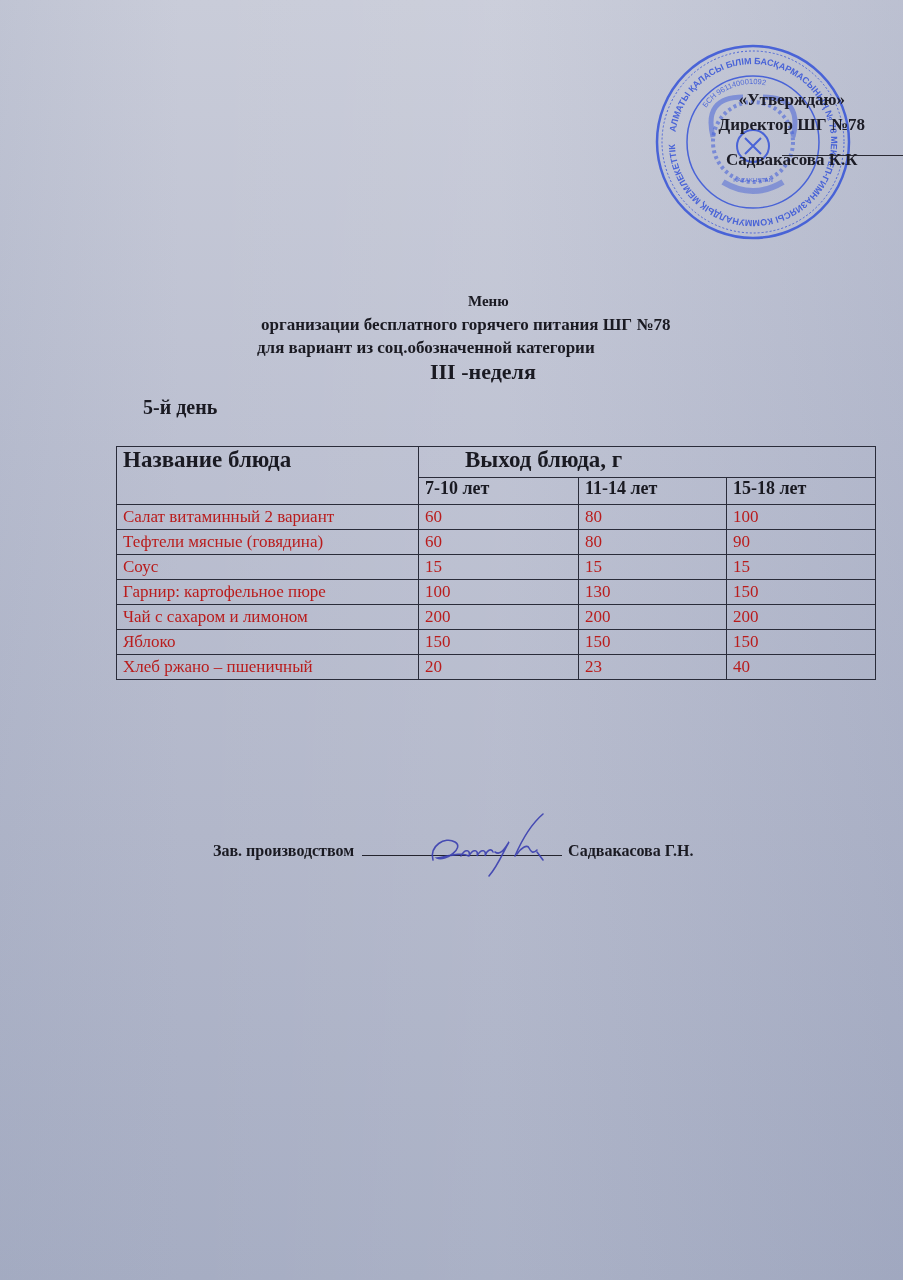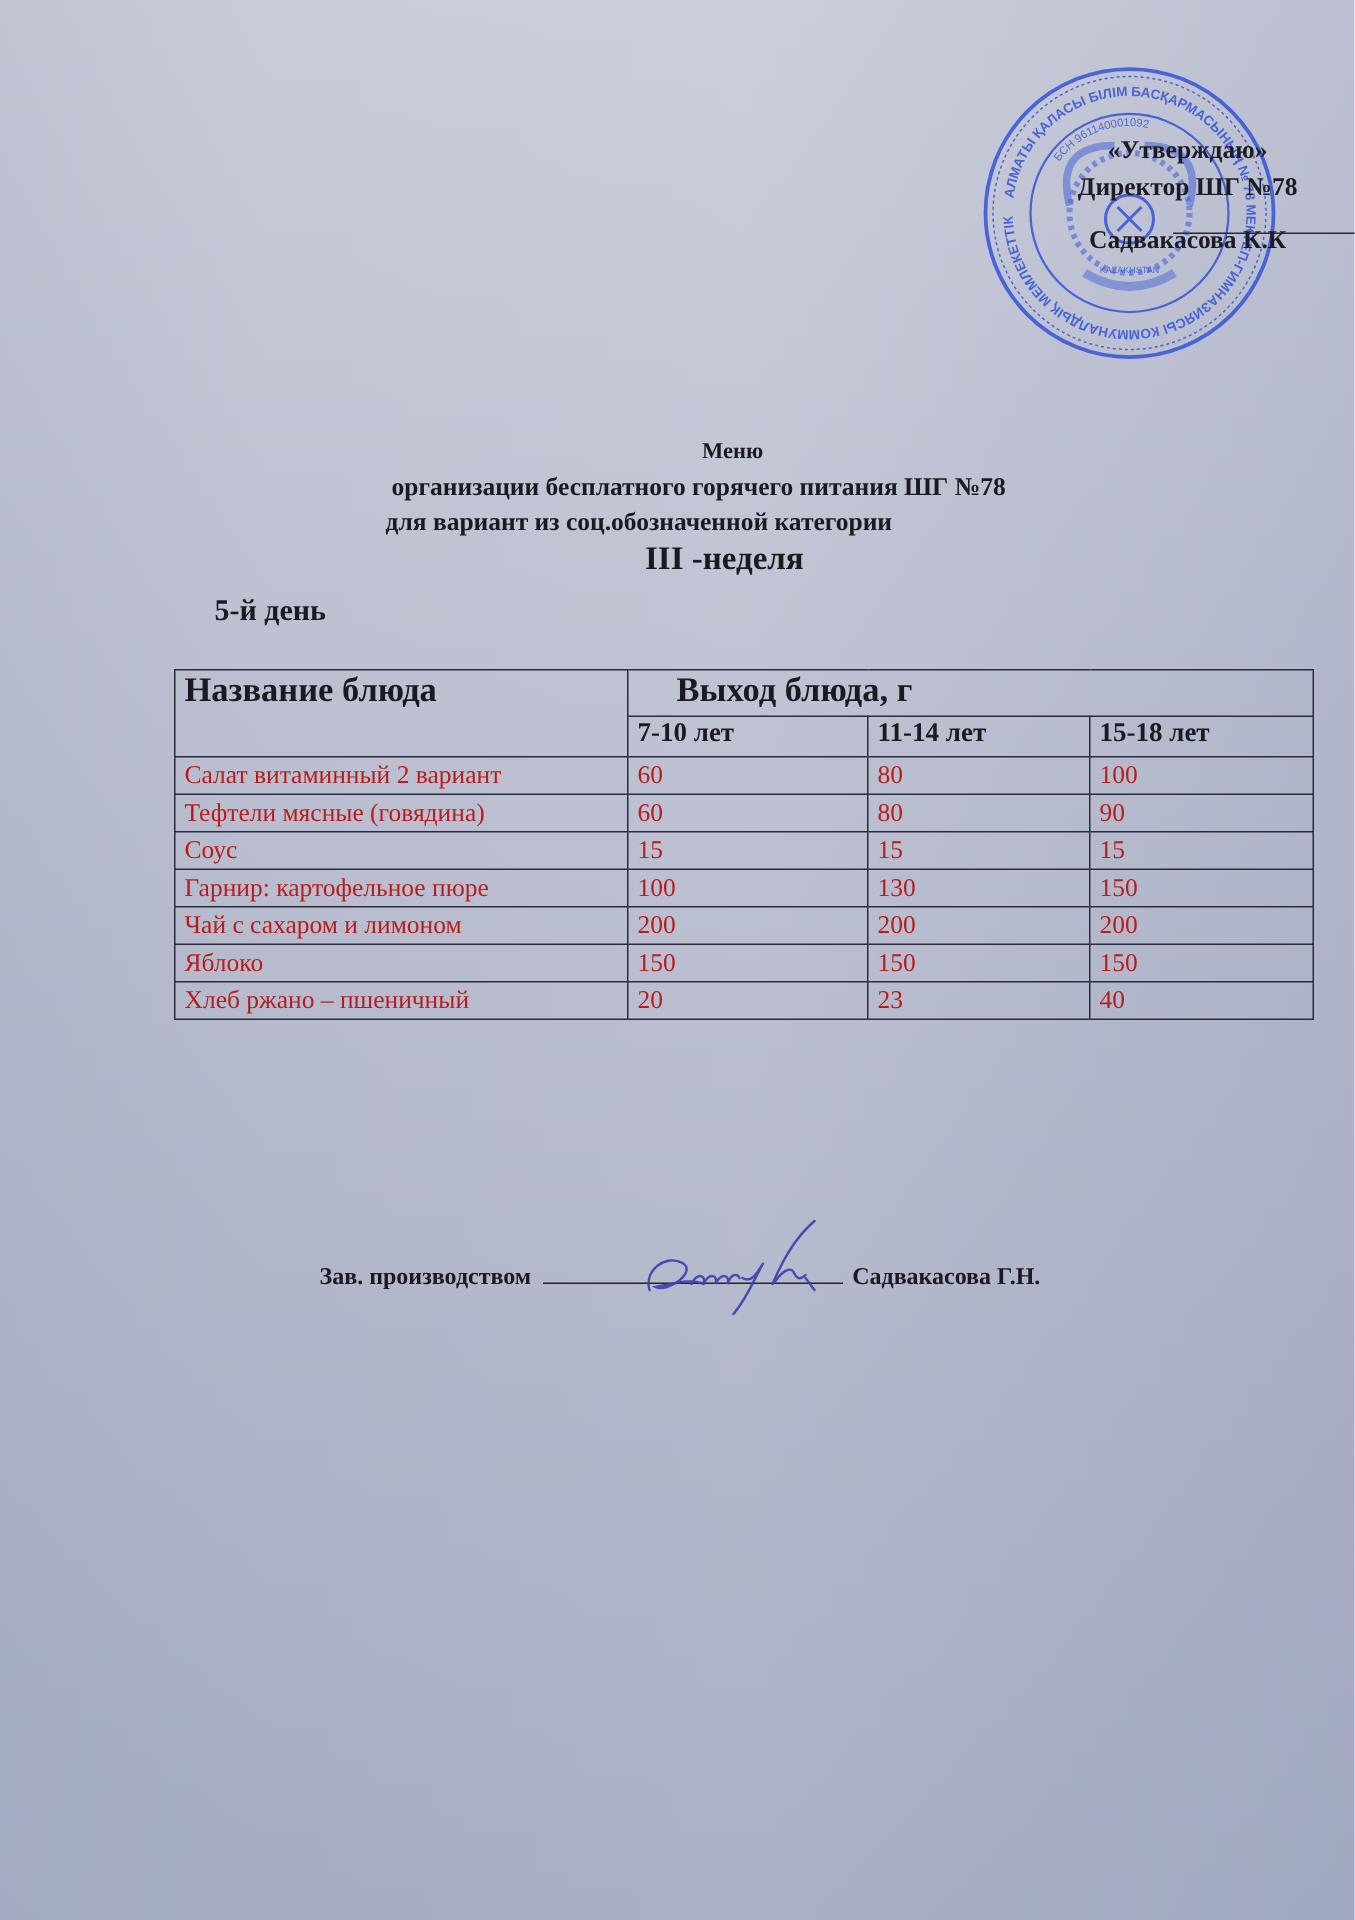--- a/index.html
+++ b/index.html
@@ -29,21 +29,21 @@
     .day { left: 120px; top: 396px; font-weight: bold; font-size: 20px; margin-left: 23px; }
 
     
     table.menu {
       position: absolute; left: 116px; top: 446px; width: 759px;
       border-collapse: collapse; font-size: 17px; table-layout: fixed;
     }
     table.menu td, table.menu th { border: 1px solid #2a2c3a; padding: 0 6px; text-align: left; vertical-align: top; }
     table.menu th { font-weight: bold; }
     .h1 th { height: 30px; font-size: 23px; padding-top: 3px; }
-    .h1 th.yield { padding-left: 32px; }
+    .h1 th.yield { padding-left: 46px; }
     .h2 th { height: 26px; font-size: 18px; padding-top: 1px; }
     .row td { height: 24px; font-family: "Liberation Serif", serif; font-weight: normal; color: #b91c1c; line-height: 24px; }
 
     
     .sign { left: 213px; top: 841px; font-weight: bold; font-size: 16px; white-space: nowrap; }
     .sign .blank { display: inline-block; width: 200px; border-bottom: 1px solid #24242e; margin: 0 6px 0 8px; height: 14px; vertical-align: baseline; }
     .sig-svg { left: 425px; top: 812px; width: 130px; height: 66px; }
   </style>
 </head>
 <body>

